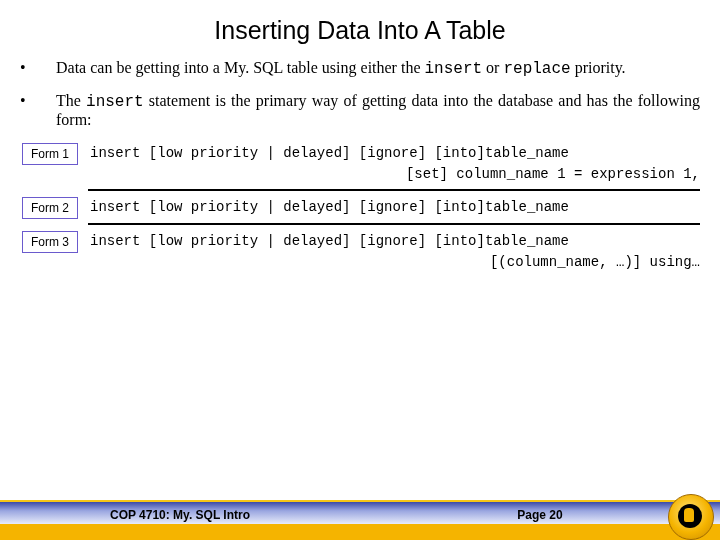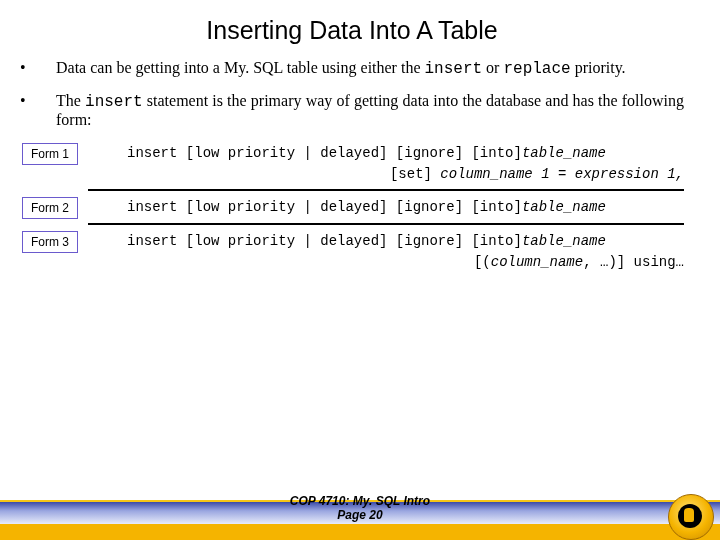--- a/index.html
+++ b/index.html
@@ -6,21 +6,21 @@
     margin: 0;
     padding: 0;
     font-family: Arial, sans-serif;
     background: #fff;
   }
   .slide {
     width: 720px;
     height: 540px;
     position: relative;
     box-sizing: border-box;
-    padding: 12px 36px 0 20px;
+    padding: 12px 20px 0 20px;
   }
   .title {
     text-align: center;
     font-size: 25px;
     font-family: Arial, sans-serif;
     color: #000;
     margin: 4px 0 14px 0;
   }
   .bullets {
     font-family: "Times New Roman", serif;
@@ -42,21 +42,20 @@
   .mono {
     font-family: "Courier New", monospace;
   }
   .form-block {
     margin-top: 4px;
   }
   .form-row {
     display: flex;
     align-items: flex-start;
     margin-top: 6px;
-    gap: 37px;
   }
   .form-label {
     border: 1px solid #6a5acd;
     font-family: Arial, sans-serif;
     font-size: 12px;
     padding: 3px 8px;
     margin-right: 12px;
     margin-left: 2px;
     flex: 0 0 auto;
     background: #fff;
@@ -68,21 +67,20 @@
     line-height: 1.5;
   }
   .code-line {
     white-space: pre;
   }
   .code-line.right {
     text-align: right;
     padding-left: 70px;
   }
   .italic {
-    font-style: italic;
   }
   .divider {
     border: none;
     border-top: 2px solid #000;
     margin: 4px 0 2px 68px;
   }
   .footer {
     position: absolute;
     left: 0;
     right: 0;
@@ -103,23 +101,21 @@
     background: #f5b400;
   }
   .footer-text {
     position: absolute;
     bottom: 18px;
     width: 100%;
     display: flex;
     font-family: Arial, sans-serif;
     font-size: 12px;
     font-weight: bold;
-    font-style: italic;
     color: #000;
-    flex-direction: column;
   }
   .footer-text > div {
     flex: 1;
     text-align: center;
   }
   .logo {
     position: absolute;
     right: 8px;
     bottom: 2px;
     width: 44px;

